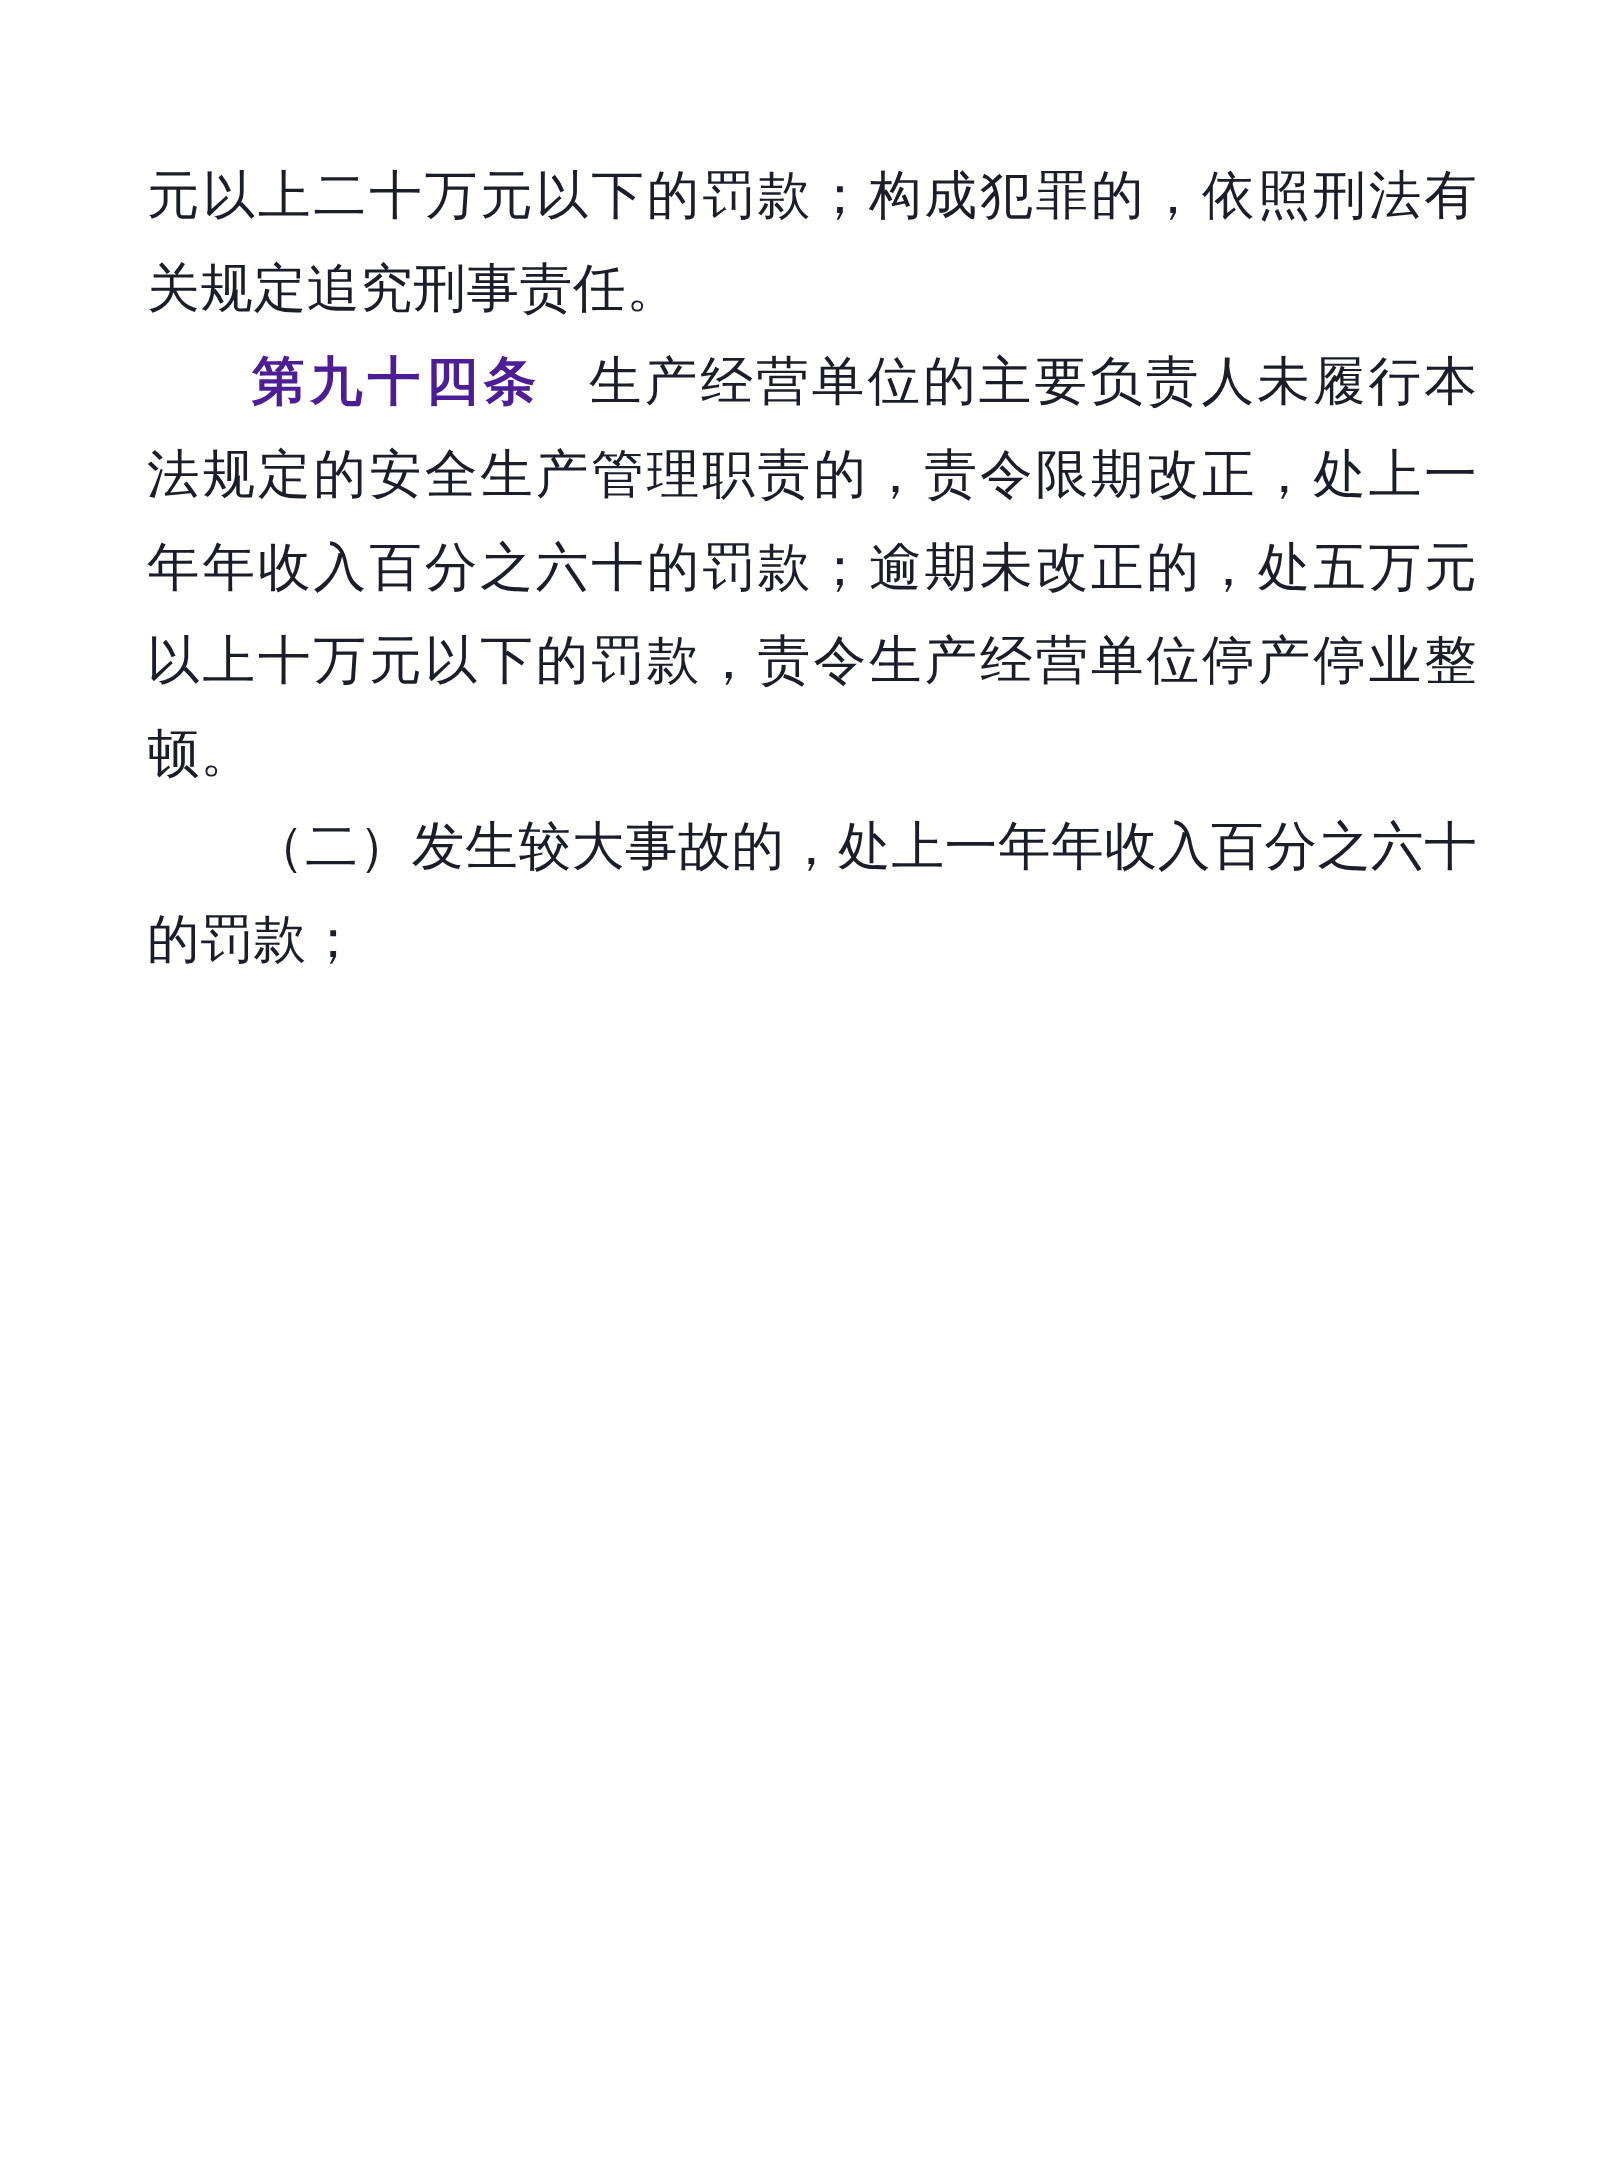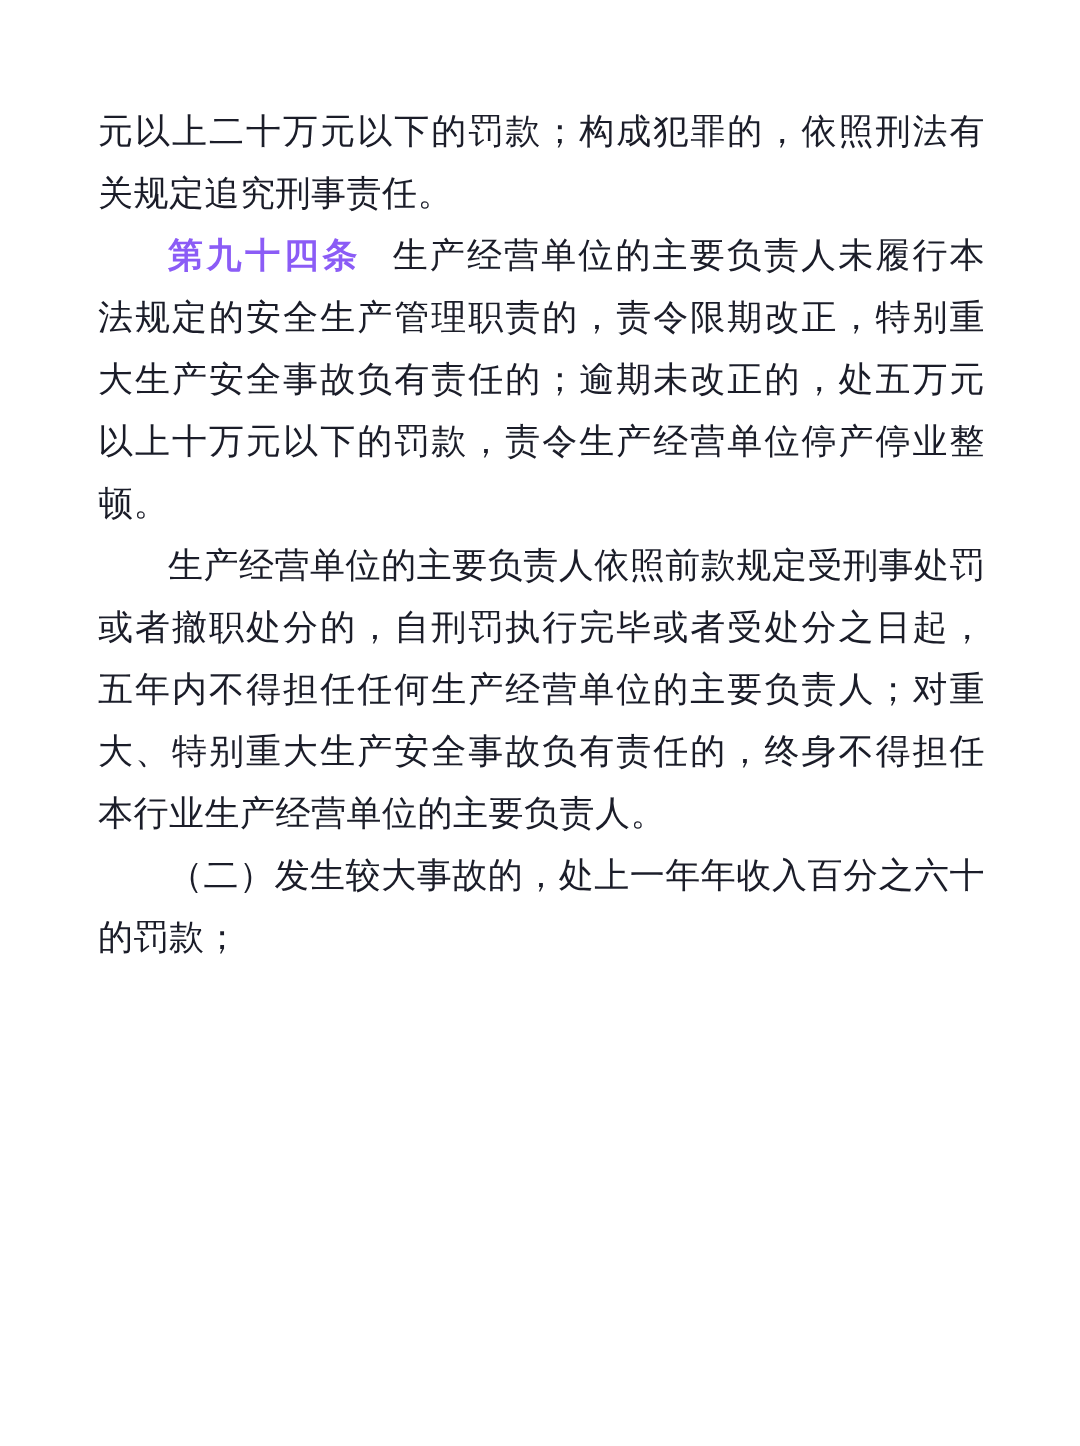--- a/index.html
+++ b/index.html
@@ -33,42 +33,41 @@
     margin: 0;
     text-indent: 0;
   }
   p.indent {
     margin: 0;
     text-indent: 70px;
   }
   .article-head {
     font-weight: bold;
     letter-spacing: 2px;
-    color: #8b5cf6;
+    color: #4c1d95;
   }
   .article-gap {
     display: inline-block;
     width: 30px;
   }
   .sub-item {
     margin: 0;
     text-indent: 70px;
   }
 </style>
 </head>
 <body>
 
 <div class="page">
   <div class="doc-body">
 
     <p class="para">元以上二十万元以下的罚款；构成犯罪的，依照刑法有关规定追究刑事责任。</p>
 
-    <p class="indent"><span class="article-head">第九十四条</span><span class="article-gap"></span><span>生产经营单位的主要负责人未履行本法规定的安全生产管理职责的，责令限期改正，特别重大生产安全事故负有责任的；逾期未改正的，处五万元以上十万元以下的罚款，责令生产经营单位停产停业整顿。</span></p>
+    <p class="indent"><span class="article-head">第九十四条</span><span class="article-gap"></span><span>生产经营单位的主要负责人未履行本法规定的安全生产管理职责的，责令限期改正，处上一年年收入百分之六十的罚款；逾期未改正的，处五万元以上十万元以下的罚款，责令生产经营单位停产停业整顿。</span></p>
 
 
-    <p class="indent">生产经营单位的主要负责人依照前款规定受刑事处罚或者撤职处分的，自刑罚执行完毕或者受处分之日起，五年内不得担任任何生产经营单位的主要负责人；对重大、特别重大生产安全事故负有责任的，终身不得担任本行业生产经营单位的主要负责人。</p>
 
 
 
     <p class="sub-item">（二）发生较大事故的，处上一年年收入百分之六十的罚款；</p>
 
   </div>
 </div>
 
 </body></html>

